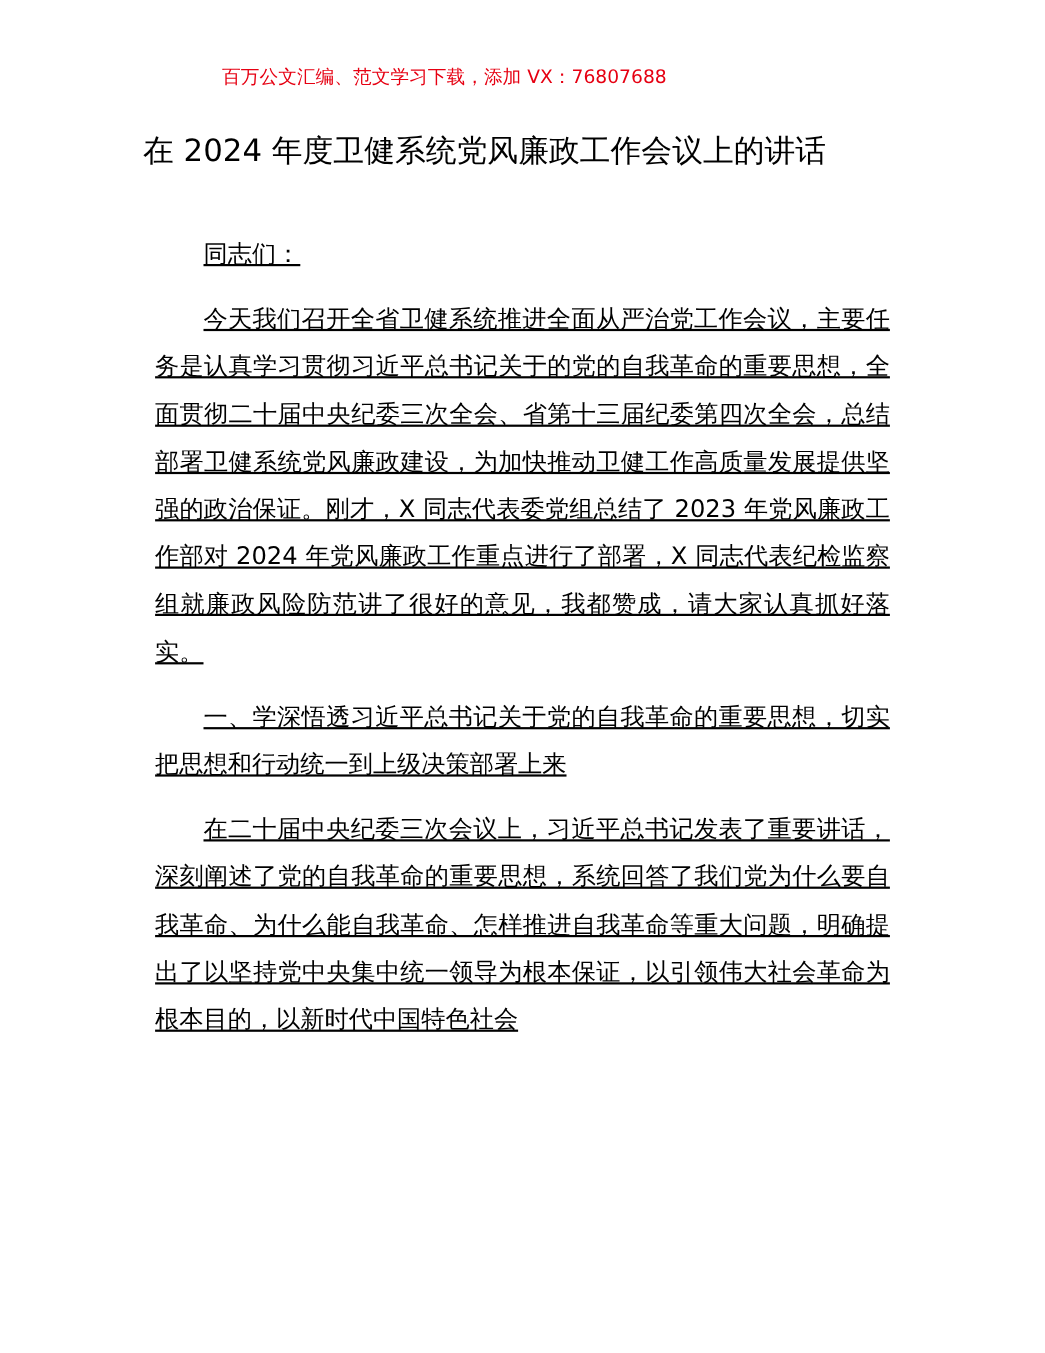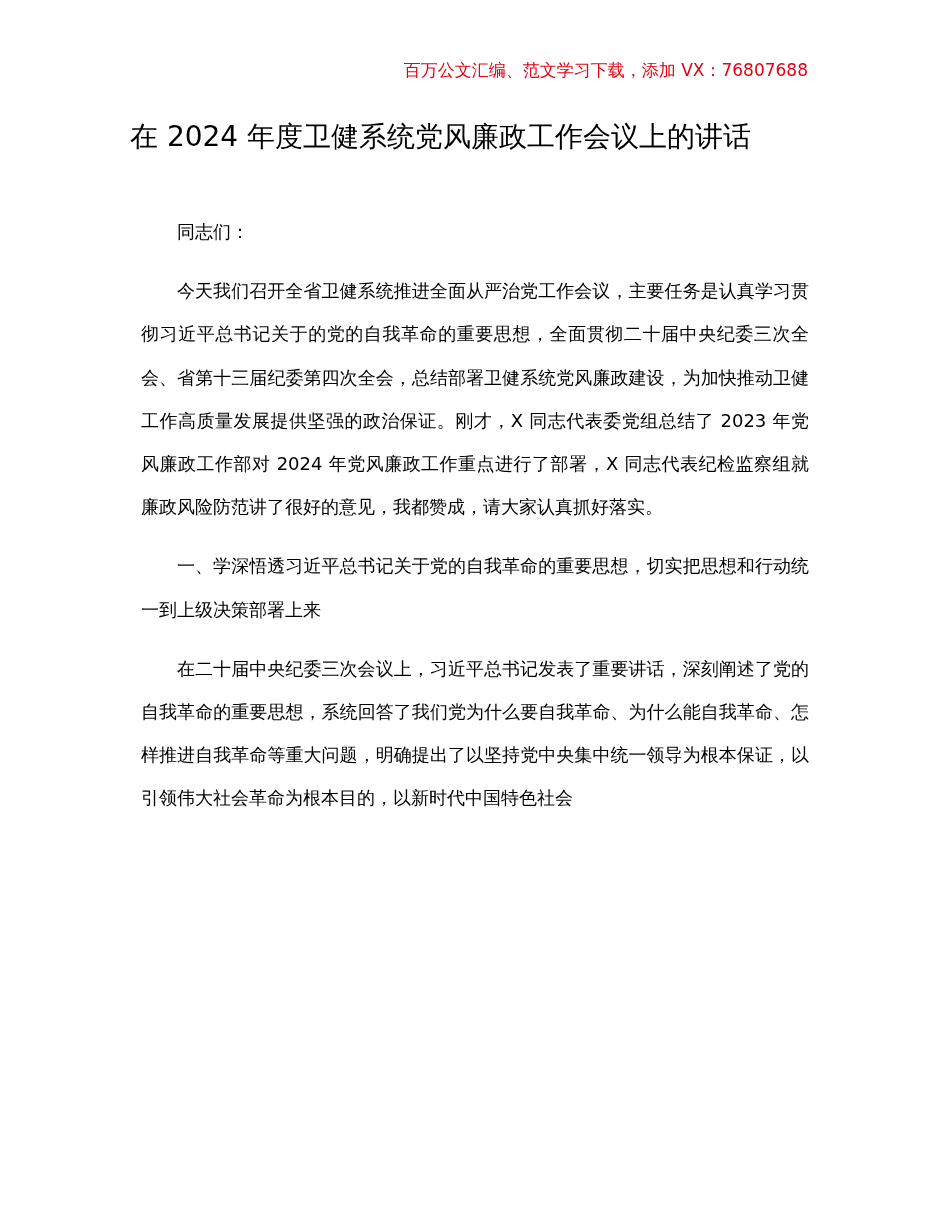--- a/index.html
+++ b/index.html
@@ -13,21 +13,21 @@
       position: relative;
       overflow: hidden;
       font-family: "DejaVu Sans", "Liberation Sans", sans-serif;
       color: #000000;
     }
     .header-banner {
       position: absolute;
       top: 56px;
       left: 0;
       width: 808px;
-      text-align: right;
+      text-align: center;
       font-size: 17px;
       line-height: 28px;
       color: #e60012;
       letter-spacing: 0px;
     }
     .doc-title {
       position: absolute;
       top: 114px;
       left: 130px;
       width: 690px;
@@ -36,24 +36,25 @@
       line-height: 46px;
       color: #000000;
       margin: 0;
       font-weight: normal;
     }
     .doc-body {
       position: absolute;
       top: 210px;
       left: 141px;
       width: 668px;
-      font-size: 18px;
+      font-size: 22px;
       line-height: 43.2px;
       text-align: justify;
       text-justify: inter-character;
+      text-decoration: underline;
     }
     .doc-body p {
       margin: 0 0 0 0;
       text-indent: 2em;
       word-break: break-all;
     }
     .doc-body p + p {
       margin-top: 16px;
     }
     .doc-body p.salutation {

